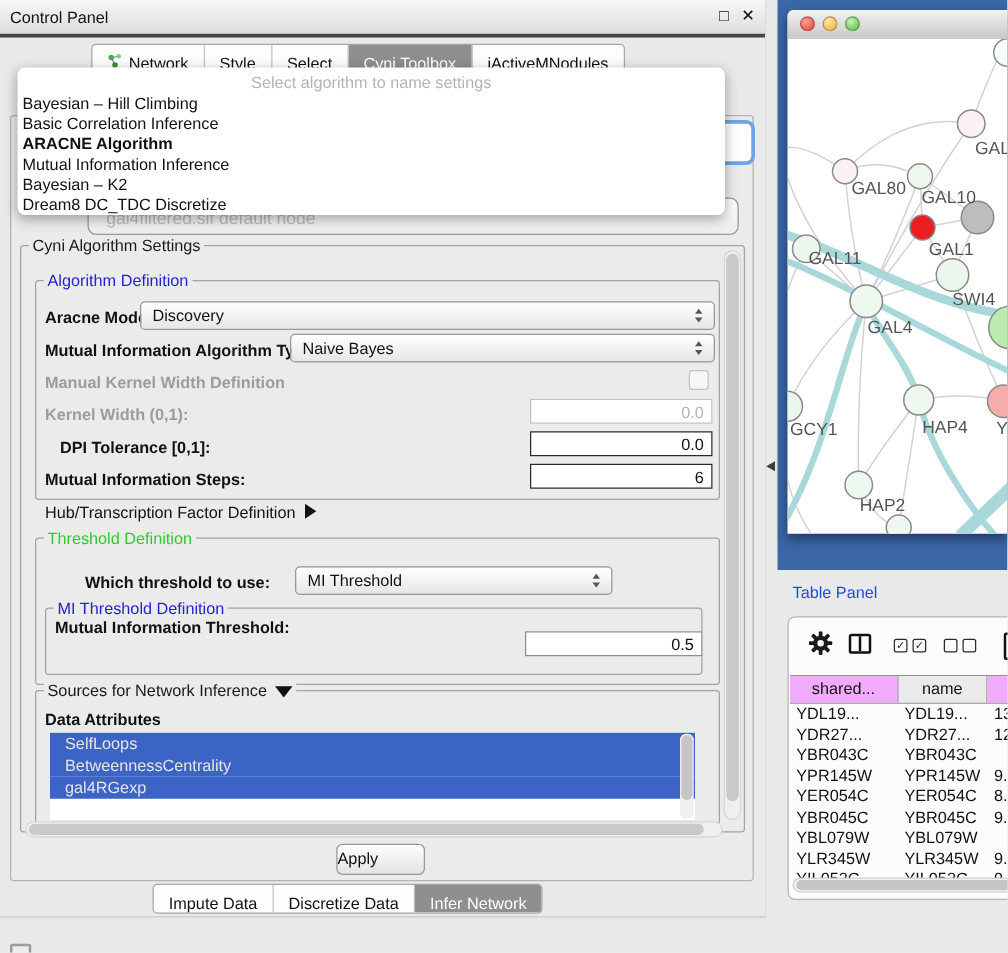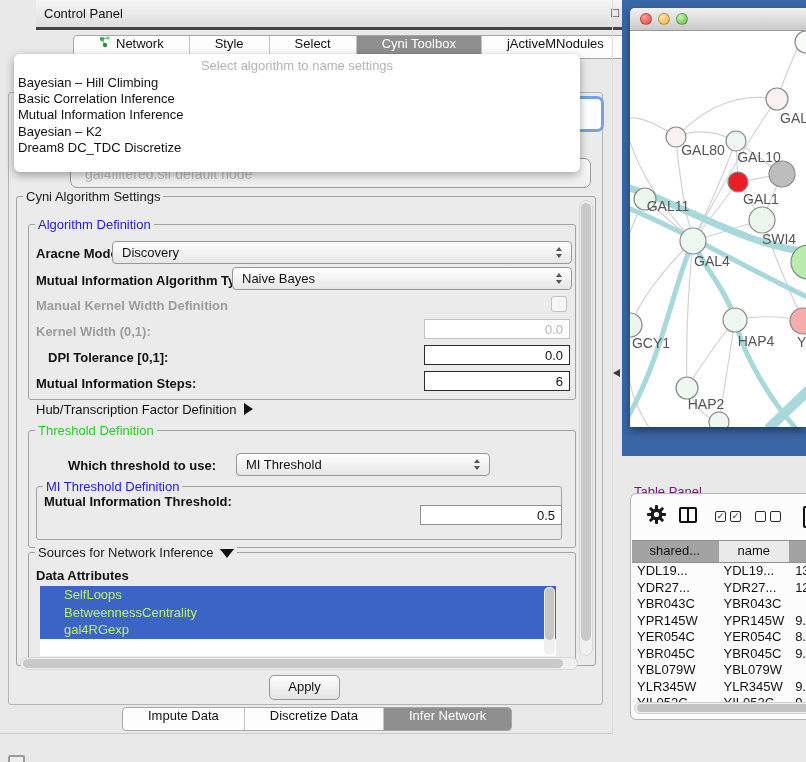--- a/index.html
+++ b/index.html
@@ -8,28 +8,28 @@
     background:#e9e9e9;
     font-family:"Liberation Sans","DejaVu Sans",sans-serif;
     font-size:13px;color:#1a1a1a;
     -webkit-font-smoothing:antialiased;
   }
   .abs{position:absolute}
 
   
   .cp-titlebar{left:0;top:0;width:612px;height:27px;
     background:linear-gradient(#f6f6f6,#dedede);
-    border-bottom:3px solid #454545;margin-left:36px;}
+    border-bottom:3px solid #454545;}
   .cp-title{position:absolute;left:8px;top:6px;font-size:13px;color:#111}
   .win-float{position:absolute;right:29px;top:5px;font-size:13px;color:#111;font-weight:bold}
   .win-close{position:absolute;right:8px;top:5px;font-size:13px;color:#111;font-weight:bold}
 
   
   .seg{display:flex;align-items:stretch;background:#fdfdfd;border:1px solid #a6a6a6;border-radius:4px;overflow:hidden;height:22px}
-  .seg .tab{display:flex;align-items:flex-start;gap:5px;padding:0 25px;border-right:1px solid #c4c4c4;color:#111;white-space:nowrap;cursor:default}
+  .seg .tab{display:flex;align-items:flex-end;gap:5px;padding:0 12px;border-right:1px solid #c4c4c4;color:#111;white-space:nowrap;cursor:default}
   .seg .tab:last-child{border-right:none}
   .seg .tab.sel{background:#8f8f8f;color:#fff;}
   .top-tabs{left:73px;top:35px}
   .bottom-tabs{left:122px;top:707px}
 
   
   .outer-panel{left:8px;top:92px;width:593px;height:611px;background:#ebebeb;
     border:1px solid #b3b3b3;border-radius:3px;}
   .cp-bottom-line{left:0;top:733px;width:612px;height:1px;background:#c9c9c9}
   .gap-line{left:612px;top:0;width:1px;height:735px;background:#dedede}
@@ -65,59 +65,59 @@
   .field{position:absolute;height:20px;background:#fff;border:1px solid #2b2b2b;
     text-align:right;padding-right:6px;line-height:20px;box-sizing:border-box;color:#111}
   .field.gray{border-color:#c2c2c2;color:#b5b5b5}
   .field.mid{border-color:#8f8f8f}
   .chk{position:absolute;width:14px;height:14px;border:1px solid #c2c2c2;border-radius:3px;background:#f6f6f6}
   .tri-r{display:inline-block;width:0;height:0;border-top:6px solid transparent;border-bottom:6px solid transparent;border-left:9px solid #111;vertical-align:-1px;margin-left:8px}
   .tri-d{display:inline-block;width:0;height:0;border-left:7px solid transparent;border-right:7px solid transparent;border-top:9px solid #111;vertical-align:-1px;margin-left:6px}
 
   
   .attr-list{position:absolute;left:40px;top:586px;width:516px;height:70px;background:#fff;overflow:hidden}
-  .attr-list .row{height:17.5px;line-height:17.5px;background:#3c64c6;color:#bef264;padding-left:24px;font-size:13px}
+  .attr-list .row{height:17.5px;line-height:17.5px;background:#3c64c6;color:#e5e5e5;padding-left:12px;font-size:13px}
   .list-vsb{position:absolute;left:544px;top:587px;width:11px;height:68px;background:#f0f0f0;border-radius:5px}
   .list-vsb .th{position:absolute;left:1px;top:1px;width:9px;height:52px;background:#c6c6c6;border-radius:5px}
 
   
   .vsb{left:579px;top:200px;width:14px;height:456px;background:#efefef;border:1px solid #d6d6d6;border-radius:7px;box-sizing:border-box}
   .vsb .th{position:absolute;left:1px;top:2px;width:10px;height:438px;background:#c9c9c9;border-radius:6px}
   .hsb{left:20px;top:657px;width:558px;height:13px;background:#efefef;border:1px solid #d6d6d6;border-radius:7px;box-sizing:border-box}
   .hsb .th{position:absolute;left:2px;top:1px;width:540px;height:9px;background:#c9c9c9;border-radius:5px}
 
   .apply-btn{left:269px;top:675px;width:69px;height:23px;border:1px solid #989898;border-radius:5px;
-    background:linear-gradient(#fefefe,#e3e3e3);text-align:center;line-height:22px;color:#111}
+    background:linear-gradient(#fefefe,#e3e3e3);line-height:22px;color:#111}
 
   
   .desktop{left:622px;top:0;width:184px;height:456px;background:#3b67a7}
   .net-window{left:630px;top:8px;width:176px;height:419px;background:#fff;border-radius:5px 0 0 0;
     box-shadow:0 4px 9px rgba(10,20,50,.55)}
   .net-titlebar{position:absolute;left:0;top:0;width:176px;height:23px;border-radius:5px 0 0 0;
     background:linear-gradient(#f2f2f2,#c9c9c9);border-bottom:1px solid #9a9a9a;box-sizing:border-box}
   .tl{position:absolute;top:5px;width:12px;height:12px;border-radius:50%;border:1px solid rgba(0,0,0,.25);box-sizing:border-box}
   .tl.red{left:10px;background:radial-gradient(circle at 35% 30%,#ff9d96,#e5443a)}
   .tl.yel{left:28px;background:radial-gradient(circle at 35% 30%,#ffe9a8,#eda933)}
   .tl.grn{left:46px;background:radial-gradient(circle at 35% 30%,#c6f3b4,#57bb3d)}
   .net-canvas{position:absolute;left:0;top:23px;width:176px;height:396px;overflow:hidden}
 
   
   .tp-title{left:622px;top:456px;width:184px;height:34px;background:#e9e9e9}
-  .tp-title span{position:absolute;left:12px;top:28px;color:#701a75}
+  .tp-title span{position:absolute;left:12px;top:10px;color:#1d4ed8}
   .table-card{left:630px;top:493px;width:186px;height:227px;background:#fcfcfc;border:1px solid #b5b5b5;border-radius:6px 0 0 6px;box-sizing:border-box}
   .tb-toolbar{position:absolute;left:0;top:0;width:100%;height:45px}
   .cols-icon{position:absolute;left:48px;top:13px;width:18px;height:16px;border:2px solid #111;border-radius:2px;box-sizing:border-box}
   .cols-icon i{position:absolute;left:6px;top:0;width:2px;height:12px;background:#111}
   .cbx{position:absolute;top:17px;width:11px;height:11px;border:1.5px solid #2a2a2a;border-radius:2px;box-sizing:border-box;font-size:9px;line-height:9px;text-align:center;font-weight:bold;color:#2a2a2a}
   .doc-icon{position:absolute;left:172px;top:12px;width:18px;height:18px;border:2px solid #111;border-radius:2px;background:#fff}
   .tbl{position:absolute;left:1px;top:46px;width:188px}
   .tbl .hrow{display:flex;height:21px;border-top:1px solid #8f8f8f;border-bottom:1px solid #8f8f8f}
   .tbl .hc{box-sizing:border-box;border-right:1px solid #9f9f9f;text-align:center;line-height:20px;font-size:13px;color:#111;overflow:hidden}
   .tbl .c1{width:87px}.tbl .c2{width:72px}.tbl .c3{width:30px}
-  .hc.hl{background:#a3a3a3}.hc.plain{background:#eaeaea}
+  .hc.hl{background:#f0abfc}.hc.plain{background:#eaeaea}
   .tbl .drow{display:flex;height:16.5px;line-height:16.5px;font-size:13px;color:#111}
   .tbl .dc{box-sizing:border-box;padding-left:5px;overflow:hidden;white-space:nowrap}
   .tbl-hsb{position:absolute;left:3px;top:208px;width:182px;height:12px;background:#f0f0f0;border:1px solid #cfcfcf;border-radius:6px;box-sizing:border-box}
   .tbl-hsb .th{position:absolute;left:2px;top:1px;width:172px;height:8px;background:#c4c4c4;border-radius:4px}
 
   .corner-icon{left:8px;top:755px;width:13px;height:12px;border:2px solid #9a9a9a;border-radius:2px;background:#ededed}
   .cursor{left:613px;top:369px;width:0;height:0;border-top:4px solid transparent;border-bottom:4px solid transparent;border-right:7px solid #3c3c3c}
   svg text{font-family:"Liberation Sans","DejaVu Sans",sans-serif}
 </style>
 </head>
@@ -157,20 +157,21 @@
 </div>
 
 <div class="abs outer-panel"></div>
 <div class="abs combo-frag"></div>
 <div class="abs ghost-combo">gal4filtered.sif default node</div>
 
 <div class="abs popup">
   <div class="ph">Select algorithm to name settings</div>
   <div class="it">Bayesian – Hill Climbing</div>
   <div class="it">Basic Correlation Inference</div>
+  <div class="it bold">ARACNE Algorithm</div>
   <div class="it">Mutual Information Inference</div>
   <div class="it">Bayesian – K2</div>
   <div class="it">Dream8 DC_TDC Discretize</div>
 </div>
 
 <div class="group" style="left:16px;top:196px;width:578px;height:468px">
   <span class="legend">Cyni Algorithm Settings</span>
 </div>
 
 <div class="group" style="left:28px;top:224px;width:546px;height:174px">

